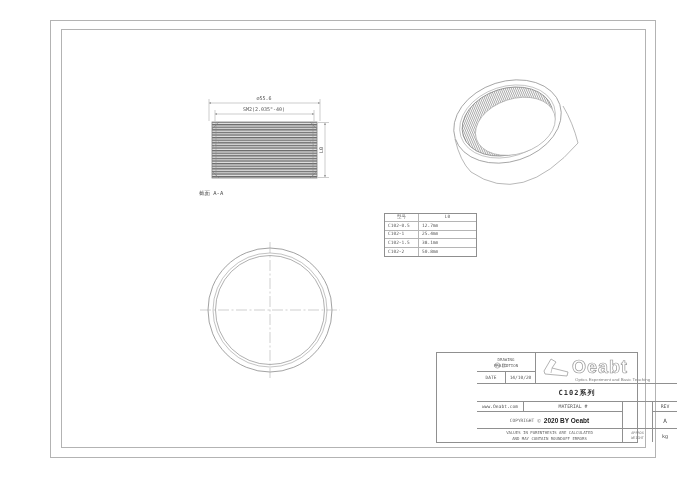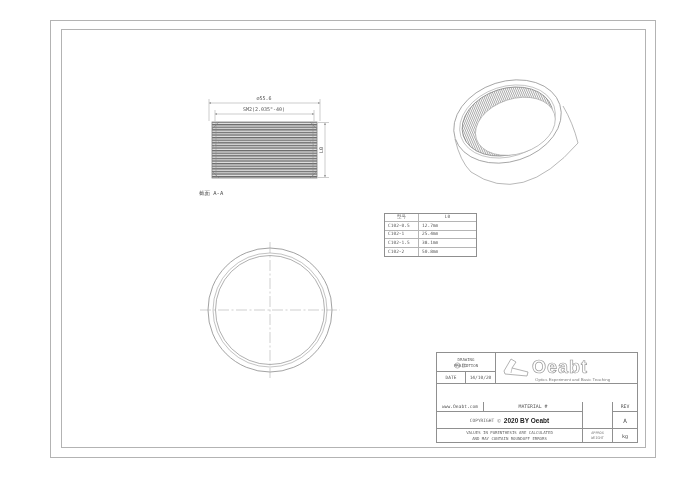--- a/index.html
+++ b/index.html
@@ -16,21 +16,21 @@
               box-sizing:border-box;display:grid;grid-template-columns:34px 1fr;grid-auto-rows:1fr;
               font-size:4.5px;line-height:1;background:#fff;}
   .spec-table .cell{border-right:1px solid #b5b5b5;border-bottom:1px solid #b5b5b5;display:flex;align-items:center;
                     padding-left:3px;box-sizing:border-box;color:#5a5a5a;}
   .spec-table .cell:nth-child(2n){border-right:none;}
   .spec-table .cell:nth-last-child(-n+2){border-bottom:none;}
   .spec-table .hdr{justify-content:center;padding-left:0;}
   
   .tblock{position:absolute;left:436px;top:352px;width:202px;height:91px;border:1px solid #909090;
           box-sizing:border-box;display:grid;grid-template-columns:29px 18px 12px 87px 30px 24px;
-          grid-template-rows:19px 12px 18px 10px 17px 13px;background:#fff;}
+          grid-template-rows:19px 12px 18px 10px 17px 13px;background:#fff;padding-left:40px;}
   .tc{border-right:1px solid #909090;border-bottom:1px solid #909090;display:flex;align-items:center;
       justify-content:center;overflow:hidden;box-sizing:border-box;}
   .tc.nr{border-right:none;} .tc.nb{border-bottom:none;}
   .proj-cell{grid-area:1/1/2/4;flex-direction:column;gap:1px;font-size:4px;letter-spacing:0;color:#666;}
   .proj-line2{display:flex;align-items:center;gap:2px;}
   .logo-cell{grid-area:1/4/3/7;}
   .date-label{grid-area:2/1/3/2;font-size:4.5px;}
   .date-value{grid-area:2/2/3/4;font-size:4.5px;}
   .series-cell{grid-area:3/1/4/7;font-size:7px;font-weight:600;color:#333;letter-spacing:1px;}
   .web-cell{grid-area:4/1/5/3;font-size:4.6px;}
@@ -156,20 +156,21 @@
         <g>
           <path d="M3,17 L10,5 L15,8 L11,14 L27,18 L26,22 L4,20 Z" fill="#ffffff" stroke="#a0a0a0" stroke-width="0.8"></path>
           <line x1="11" y1="14" x2="10" y2="19" stroke="#a0a0a0" stroke-width="0.6"></line>
         </g>
         <text x="31" y="19" font-size="18" font-weight="bold" font-family="Liberation Sans, sans-serif" letter-spacing="1" fill="#ffffff" stroke="#9a9a9a" stroke-width="0.7">Oeabt</text>
         <text x="34" y="26.5" font-size="4.4" fill="#808080" font-family="Liberation Sans, sans-serif">Optics Experiment and Basic Teaching</text>
       </svg>
     </div>
     <div class="tc date-label">DATE</div>
     <div class="tc date-value">14/10/20</div>
+    <div class="tc series-cell nr">C102系列</div>
     <div class="tc web-cell">www.Oeabt.com</div>
     <div class="tc mat-cell">MATERIAL #</div>
     <div class="tc empty-cell"></div>
     <div class="tc rev-label nr">REV</div>
     <div class="tc copy-cell">
       <span class="copy-pre">COPYRIGHT</span>
       <span class="copy-sym">©</span>
       <span class="copy-txt">2020 BY Oeabt</span>
     </div>
     <div class="tc rev-value nr">A</div>

